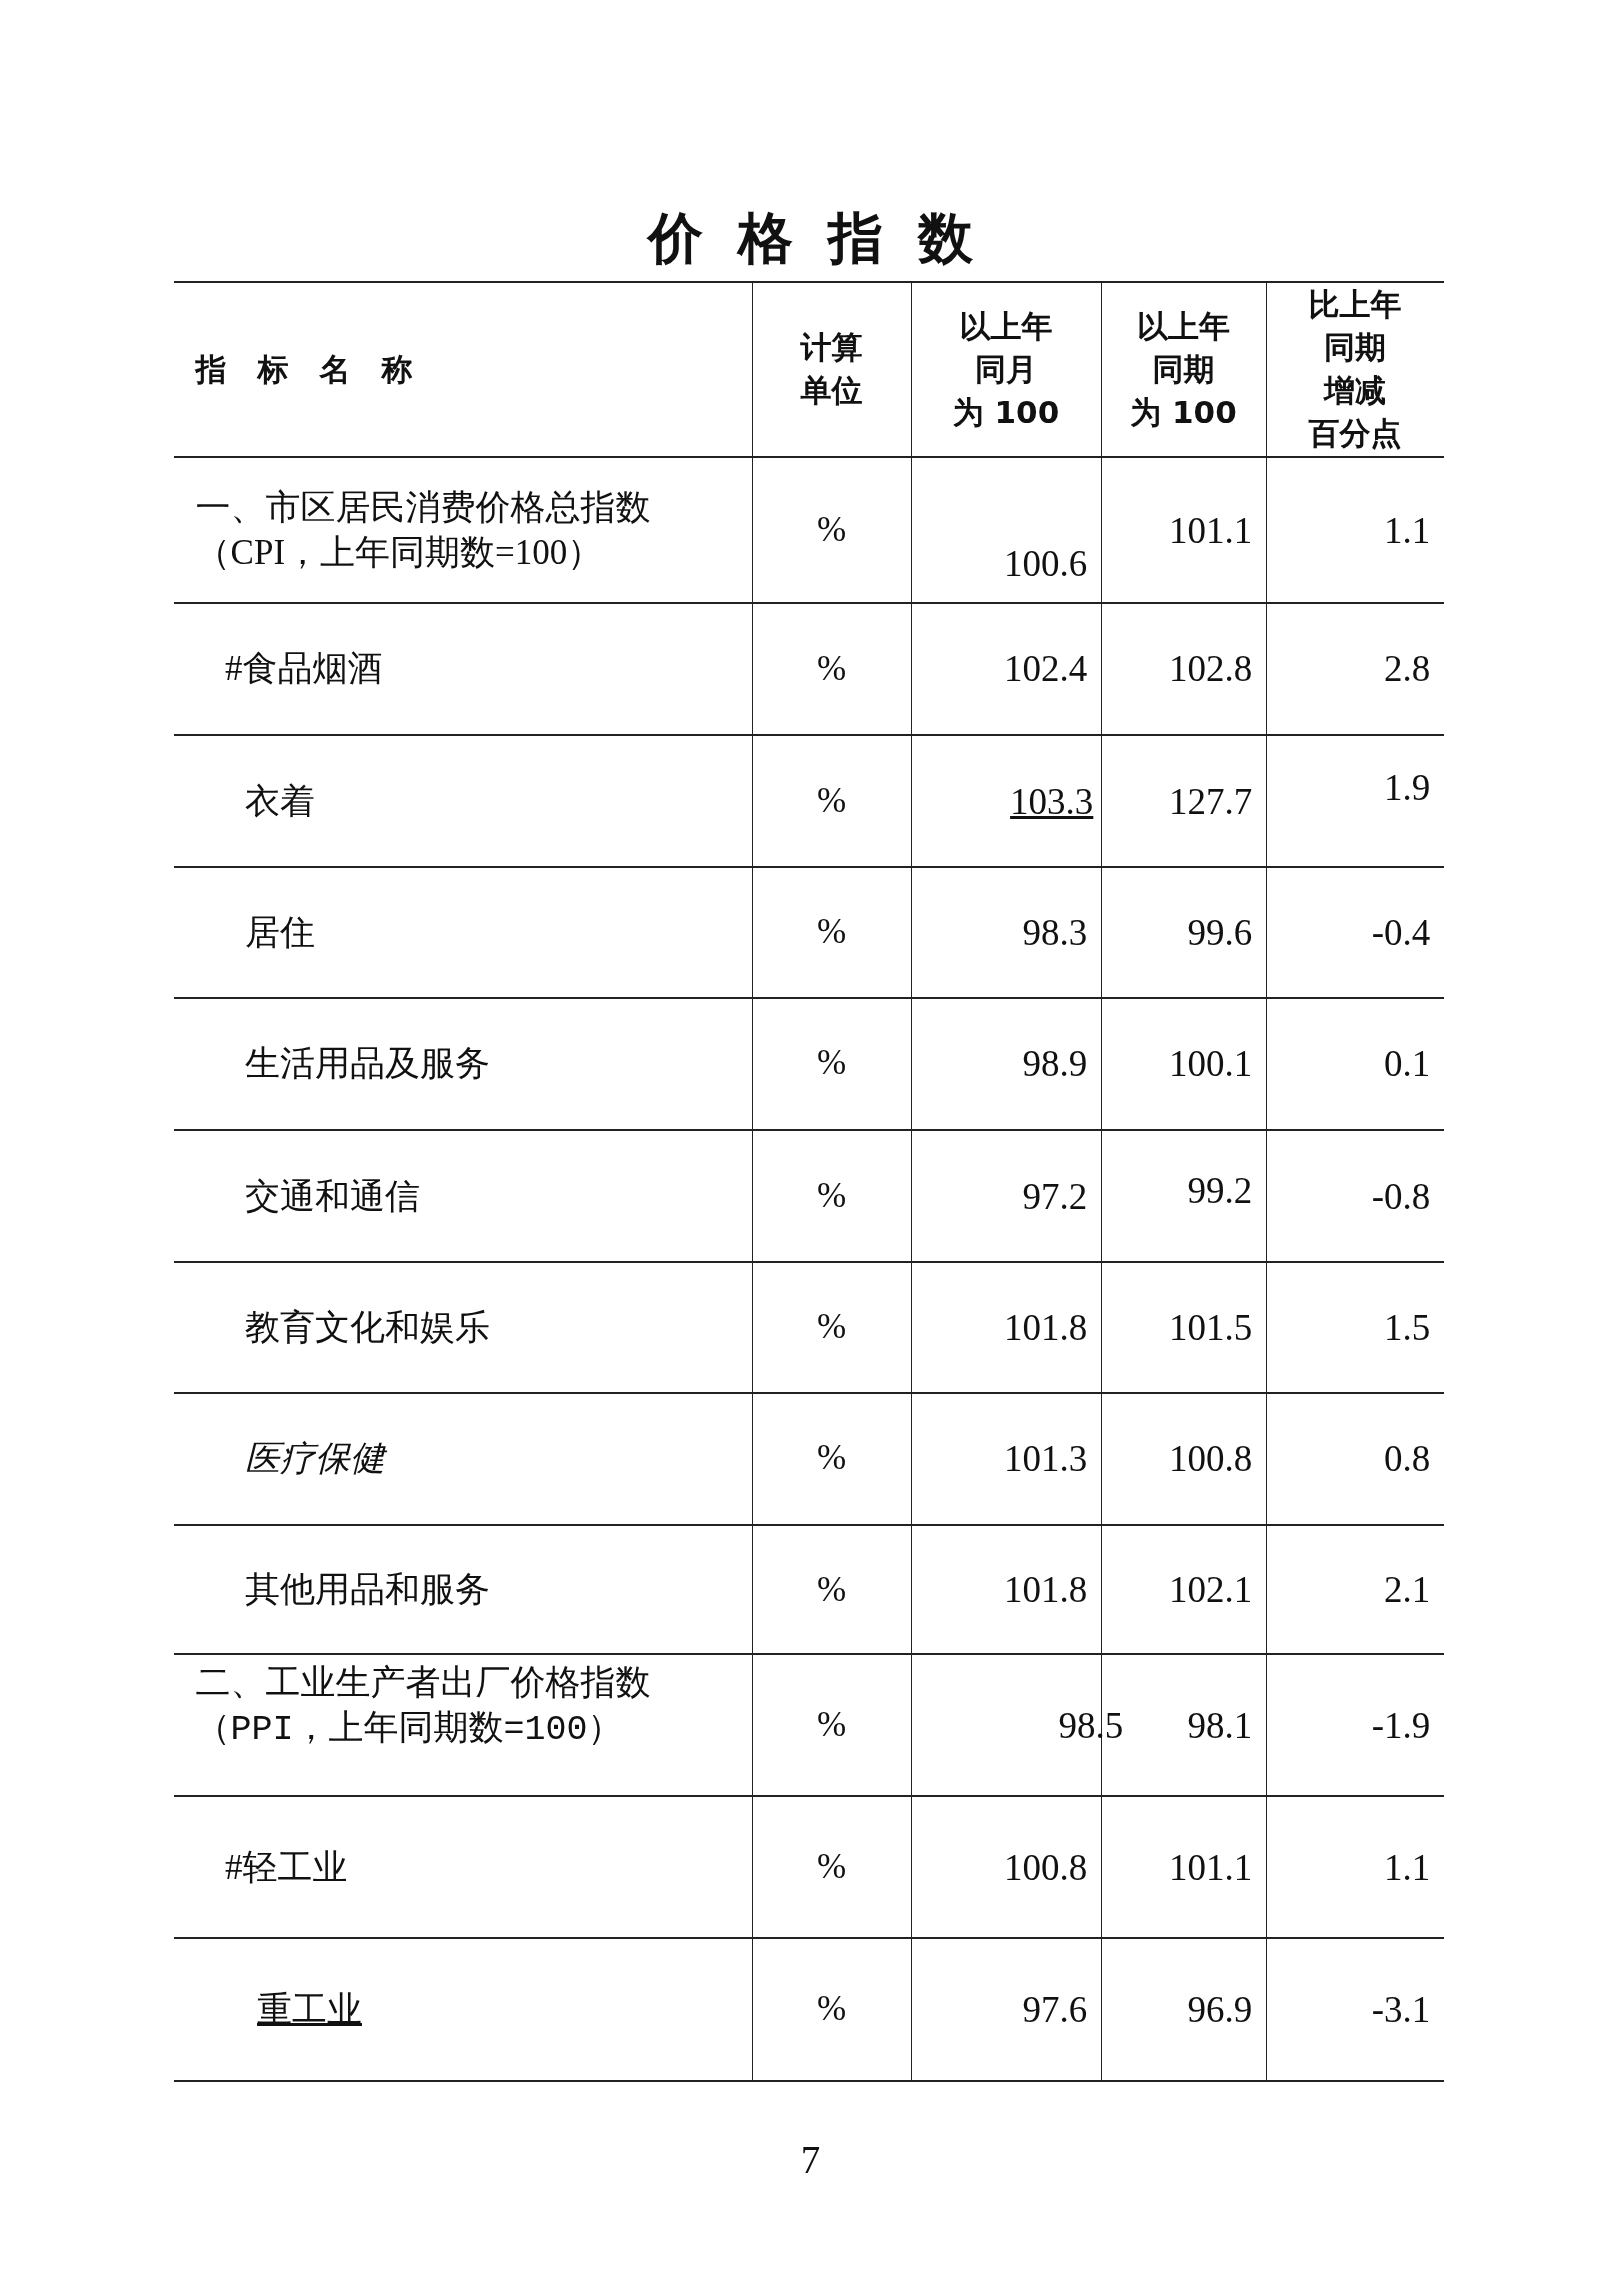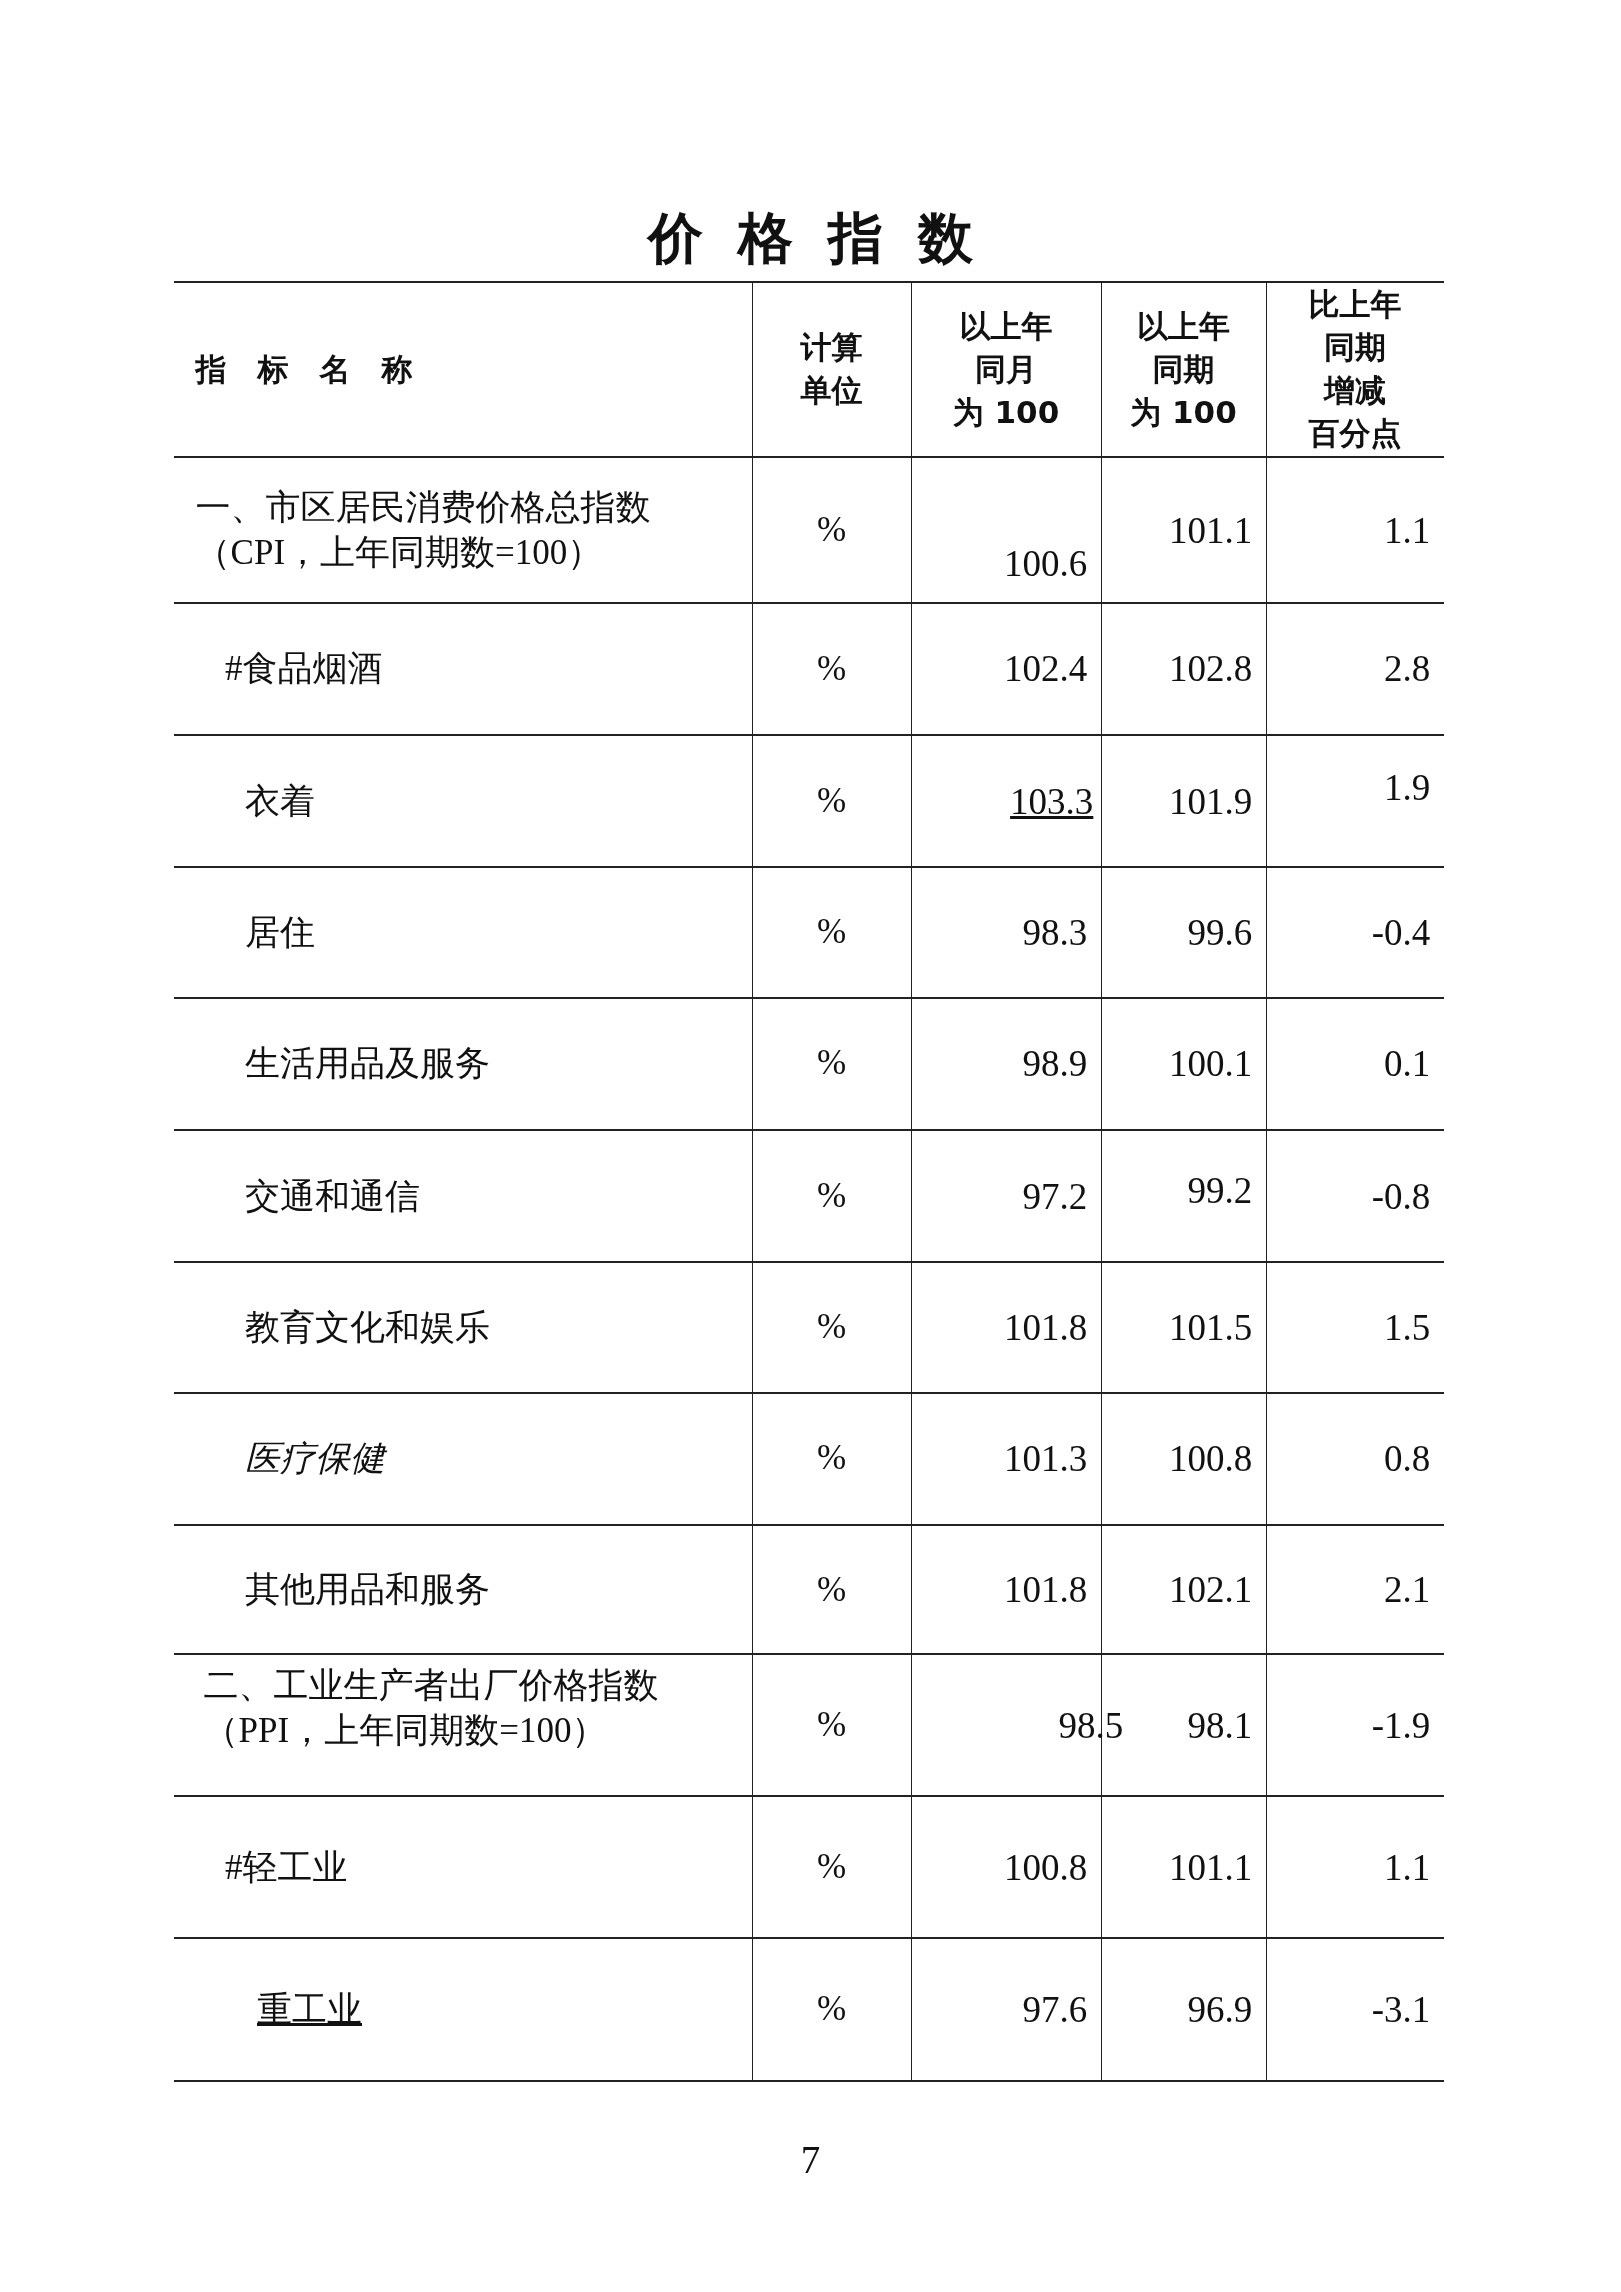--- a/index.html
+++ b/index.html
@@ -63,21 +63,21 @@
         <div class="cell unit" style="left:578px;top:322px;width:159px;height:131px;">%</div>
         <div class="cell num" style="left:737px;top:322px;width:190px;height:131px;">102.4</div>
         <div class="cell num" style="left:927px;top:322px;width:165px;height:131px;">102.8</div>
         <div class="cell num" style="left:1092px;top:322px;width:178px;height:131px;">2.8</div>
         <div class="hline" style="top:453px;"></div>
       </div>
       <div>
         <div class="cell name" style="left:0;top:454px;width:578px;height:132px;padding-left:71px;">衣着</div>
         <div class="cell unit" style="left:578px;top:454px;width:159px;height:132px;">%</div>
         <div class="cell num" style="left:743px;top:454px;width:190px;height:132px;text-decoration:underline;">103.3</div>
-        <div class="cell num" style="left:927px;top:454px;width:165px;height:132px;">101.9</div>
+        <div class="cell num" style="left:927px;top:454px;width:165px;height:132px;">127.7</div>
         <div class="cell num" style="left:1092px;top:454px;width:178px;height:104px;">1.9</div>
         <div class="hline" style="top:585px;"></div>
       </div>
       <div>
         <div class="cell name" style="left:0;top:586px;width:578px;height:130px;padding-left:71px;">居住</div>
         <div class="cell unit" style="left:578px;top:586px;width:159px;height:130px;">%</div>
         <div class="cell num" style="left:737px;top:586px;width:190px;height:130px;">98.3</div>
         <div class="cell num" style="left:927px;top:586px;width:165px;height:130px;">99.6</div>
         <div class="cell num" style="left:1092px;top:586px;width:178px;height:130px;">-0.4</div>
         <div class="hline" style="top:716px;"></div>
@@ -116,21 +116,21 @@
       </div>
       <div>
         <div class="cell name" style="left:0;top:1244px;width:578px;height:129px;padding-left:71px;">其他用品和服务</div>
         <div class="cell unit" style="left:578px;top:1244px;width:159px;height:129px;">%</div>
         <div class="cell num" style="left:737px;top:1244px;width:190px;height:129px;">101.8</div>
         <div class="cell num" style="left:927px;top:1244px;width:165px;height:129px;">102.1</div>
         <div class="cell num" style="left:1092px;top:1244px;width:178px;height:129px;">2.1</div>
         <div class="hline" style="top:1372px;"></div>
       </div>
       <div>
-        <div class="cell name" style="left:8px;top:1373px;width:578px;height:108px;padding-left:21.6px;">二、工业生产者出厂价格指数
+        <div class="cell name" style="left:0;top:1373px;width:578px;height:108px;padding-left:21.6px;font-family:Liberation Mono, monospace;">二、工业生产者出厂价格指数
 （PPI，上年同期数=100）</div>
         <div class="cell unit" style="left:578px;top:1373px;width:159px;height:142px;">%</div>
         <div class="cell num" style="left:737px;top:1373px;width:190px;height:142px;margin-left:36px;">98.5</div>
         <div class="cell num" style="left:927px;top:1373px;width:165px;height:142px;">98.1</div>
         <div class="cell num" style="left:1092px;top:1373px;width:178px;height:142px;">-1.9</div>
         <div class="hline" style="top:1514px;"></div>
       </div>
       <div>
         <div class="cell name" style="left:0;top:1515px;width:578px;height:142px;padding-left:51px;">#轻工业</div>
         <div class="cell unit" style="left:578px;top:1515px;width:159px;height:142px;">%</div>

